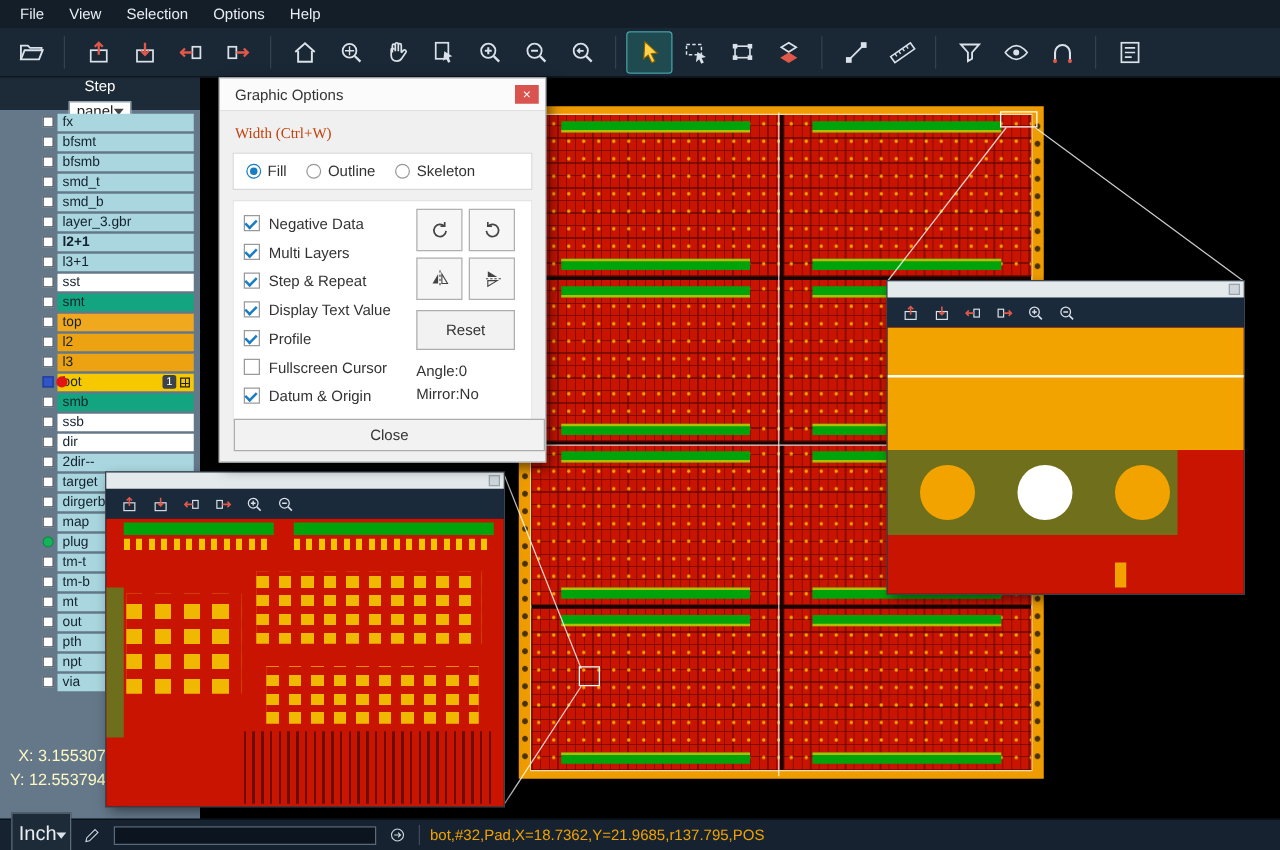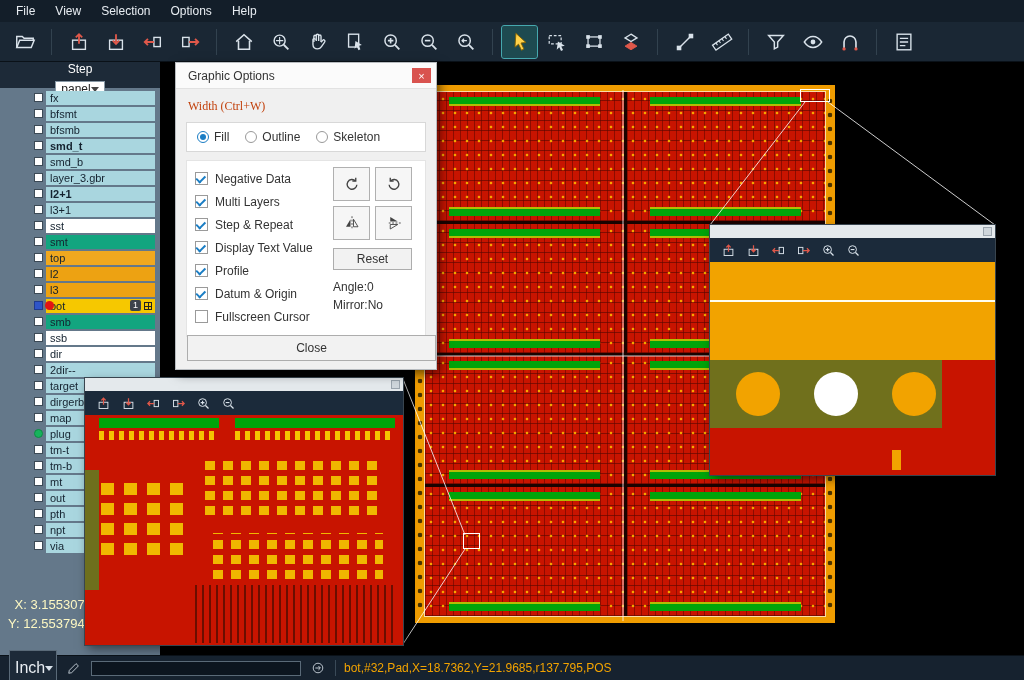--- a/index.html
+++ b/index.html
@@ -83,21 +83,21 @@
   .cb-col{flex:1;}
   .cb-row{display:flex;align-items:center;gap:7px;height:23px;font-size:12px;color:#333;}
   .cb{width:13px;height:13px;border:1px solid #9a9a9a;background:#fff;display:flex;
       align-items:center;justify-content:center;flex:0 0 auto;}
   .cb.on::after{content:"";width:7px;height:4px;border-left:2px solid #1a7dc4;border-bottom:2px solid #1a7dc4;
       transform:rotate(-45deg) translate(0,-1px);display:block;}
   .ctl-col{width:84px;flex:0 0 auto;}
   .rot-grid{display:grid;grid-template-columns:37px 37px;grid-auto-rows:34px;gap:5px;margin-bottom:8px;}
   .ctl-btn{border:1px solid #b0b0b0;background:#f6f6f6;display:flex;align-items:center;justify-content:center;}
   .ctl-btn svg{width:18px;height:18px;color:#444;}
-  .reset-btn{width:79px;height:22px;border:1px solid #adadad;background:#f2f2f2;font-size:12px;color:#333;
+  .reset-btn{width:79px;height:32px;border:1px solid #adadad;background:#f2f2f2;font-size:12px;color:#333;
              display:flex;align-items:center;justify-content:center;margin-bottom:8px;}
   .readout{font-size:12px;color:#333;line-height:18px;}
   .dlg-close-btn{position:absolute;bottom:8px;left:11px;right:0;height:26px;background:#f2f2f2;
       border:1px solid #adadad;font-size:12px;color:#333;display:flex;align-items:center;justify-content:center;}
 
   
   .mag-win{position:absolute;background:#0d1622;box-shadow:0 0 0 1px #39454f,3px 4px 10px rgba(0,0,0,.5);z-index:30;}
   #mag1{left:85px;top:378px;width:318px;height:267px;}
   #mag2{left:710px;top:225px;width:285px;height:250px;}
   .mag-titlebar{height:13px;background:#e4e9ec;position:relative;}
@@ -325,21 +325,21 @@
           </div>
         </div>
         <div class="layer-row">
           <div class="layer-check"></div>
           <div class="layer-cell" style="background: rgb(169, 214, 223);">
             <span>bfsmb</span>
           </div>
         </div>
         <div class="layer-row">
           <div class="layer-check"></div>
-          <div class="layer-cell" style="background: rgb(169, 214, 223); font-weight: bold;">
+          <div class="layer-cell" style="background: rgb(169, 214, 223);">
             <span>smd_t</span>
           </div>
         </div>
         <div class="layer-row">
           <div class="layer-check"></div>
           <div class="layer-cell" style="background: rgb(169, 214, 223);">
             <span>smd_b</span>
           </div>
         </div>
         <div class="layer-row">
@@ -562,26 +562,26 @@
             </div>
             <div class="cb-row">
               <div class="cb on"></div>
               <span>Display Text Value</span>
             </div>
             <div class="cb-row">
               <div class="cb on"></div>
               <span>Profile</span>
             </div>
             <div class="cb-row">
+              <div class="cb"></div>
+              <span>Fullscreen Cursor</span>
+            </div>
+            <div class="cb-row">
               <div class="cb on"></div>
               <span>Datum &amp; Origin</span>
-            </div>
-            <div class="cb-row">
-              <div class="cb"></div>
-              <span>Fullscreen Cursor</span>
             </div>
           </div>
         <div class="ctl-col">
           <div class="rot-grid">
             <div class="ctl-btn">
                 <svg viewBox="0 0 24 24">
                   <path d="M18.5 13a6.5 6.5 0 11-1.9-5.1" fill="none" stroke="currentColor" stroke-width="1.8"></path>
                   <path d="M17 3.5V8h-4.5" fill="none" stroke="currentColor" stroke-width="1.8"></path>
                 </svg>
               </div>

